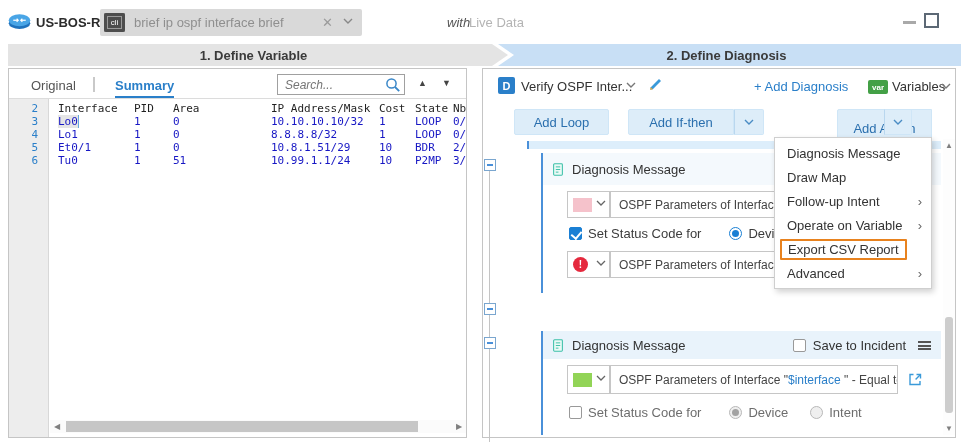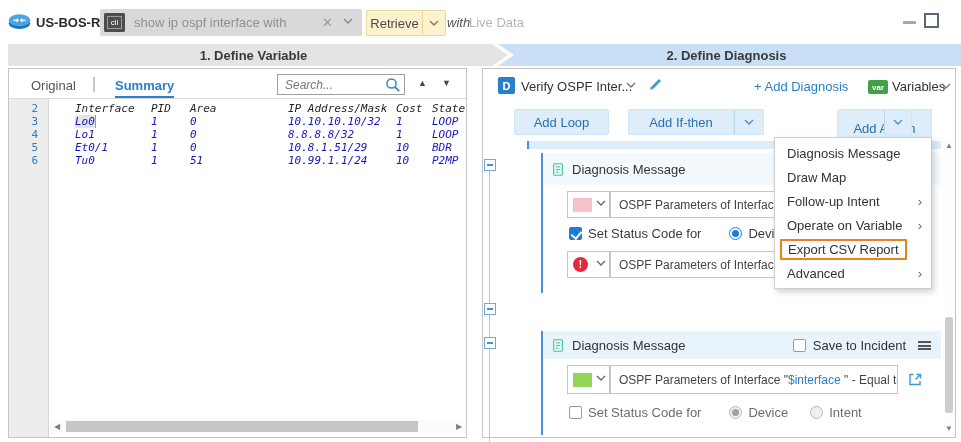--- a/index.html
+++ b/index.html
@@ -52,21 +52,21 @@
   .search-input { border:none; outline:none; flex:1; min-width:0; font-size:12px; font-style:italic;
     color:#777; padding-left:7px; font-family:"Liberation Sans", sans-serif; background:transparent; }
   .search-icon { width:16px; height:16px; margin-right:3px; }
   .find-prev { left:409px; top:9px; font-size:9px; color:#444; cursor:pointer; }
   .find-next { left:433px; top:9px; font-size:9px; color:#444; cursor:pointer; }
   .lp-tabline { left:0; top:29px; width:457px; height:1px; background:#dcdcdc; }
   .gutter { left:0; top:30px; width:40px; height:338px; background:#ededed; border-right:1px solid #d8d8d8; }
   .code-row { left:0; height:13px; width:457px; font-family:"DejaVu Sans Mono", monospace; font-size:11px;
     line-height:13px; white-space:pre; display:flex; }
   .ln { width:40px; text-align:right; padding-right:11px; color:#2a7fc9; flex:none; }
-  .cells { display:flex; margin-left:26px; overflow:hidden; width:408px;font-style:italic; }
+  .cells { display:flex; margin-left:9px; overflow:hidden; width:408px; }
   .c0{width:76px;flex:none} .c1{width:39px;flex:none} .c2{width:98px;flex:none}
   .c3{width:108px;flex:none} .c4{width:36px;flex:none} .c5{width:38px;flex:none} .c6{width:30px;flex:none}
   .hdr-row { color:#1f1f1f; }
   .data-row { color:#1717c4; }
   .sel { outline:1px solid #66a8dd; background:#e5e5e5; }
   .hscroll { left:41px; top:351px; width:416px; height:13px; background:#fbfbfb; display:flex; align-items:center; }
   .hs-arrow { width:14px; text-align:center; font-size:8px; color:#7f7f7f; flex:none; cursor:pointer; }
   .hs-track { position:relative; flex:1; height:11px; }
   .hs-thumb { position:absolute; left:2px; top:0; width:352px; height:11px; background:#c6c6c6; cursor:grab; }
 
@@ -166,37 +166,29 @@
       <path d="M5.5 7.2h5"></path>
         <path d="M13.5 7.2h5"></path>
       <path d="M9 5.6l1.6 1.6L9 8.8"></path>
         <path d="M15 5.6l-1.6 1.6L15 8.8"></path>
     </g>
   </svg>
   <div class="abs device-name">US-BOS-R1</div>
 
   <div class="abs cmd-box">
     <span class="cli-badge">cli</span>
-    <span class="cmd-text">show ip ospf interface with</span>
+    <span class="cmd-text">brief ip ospf interface brief</span>
     <span class="cmd-clear">✕</span>
     <span class="chev cmd-chev">
       <svg viewBox="0 0 10 6" width="10" height="6">
           <path d="M1 1l4 4 4-4" stroke="#888" stroke-width="1.4" fill="none"></path>
         </svg>
     </span>
   </div>
 
-  <div class="abs retrieve">
-    <div class="retrieve-main">Retrieve</div>
-    <div class="retrieve-chev">
-      <svg viewBox="0 0 10 6" width="10" height="6">
-          <path d="M1 1l4 4 4-4" stroke="#8a7a40" stroke-width="1.4" fill="none"></path>
-        </svg>
-    </div>
-  </div>
   <div class="abs with-word">with</div>
   <div class="abs live-data">Live Data</div>
   <div class="abs min-icon"></div>
   <div class="abs max-icon"></div>
 
   <div class="abs band2">2. Define Diagnosis</div>
   <div class="abs band1w"></div>
   <div class="abs band1">1. Define Variable</div>
 
   <div class="abs lp">

